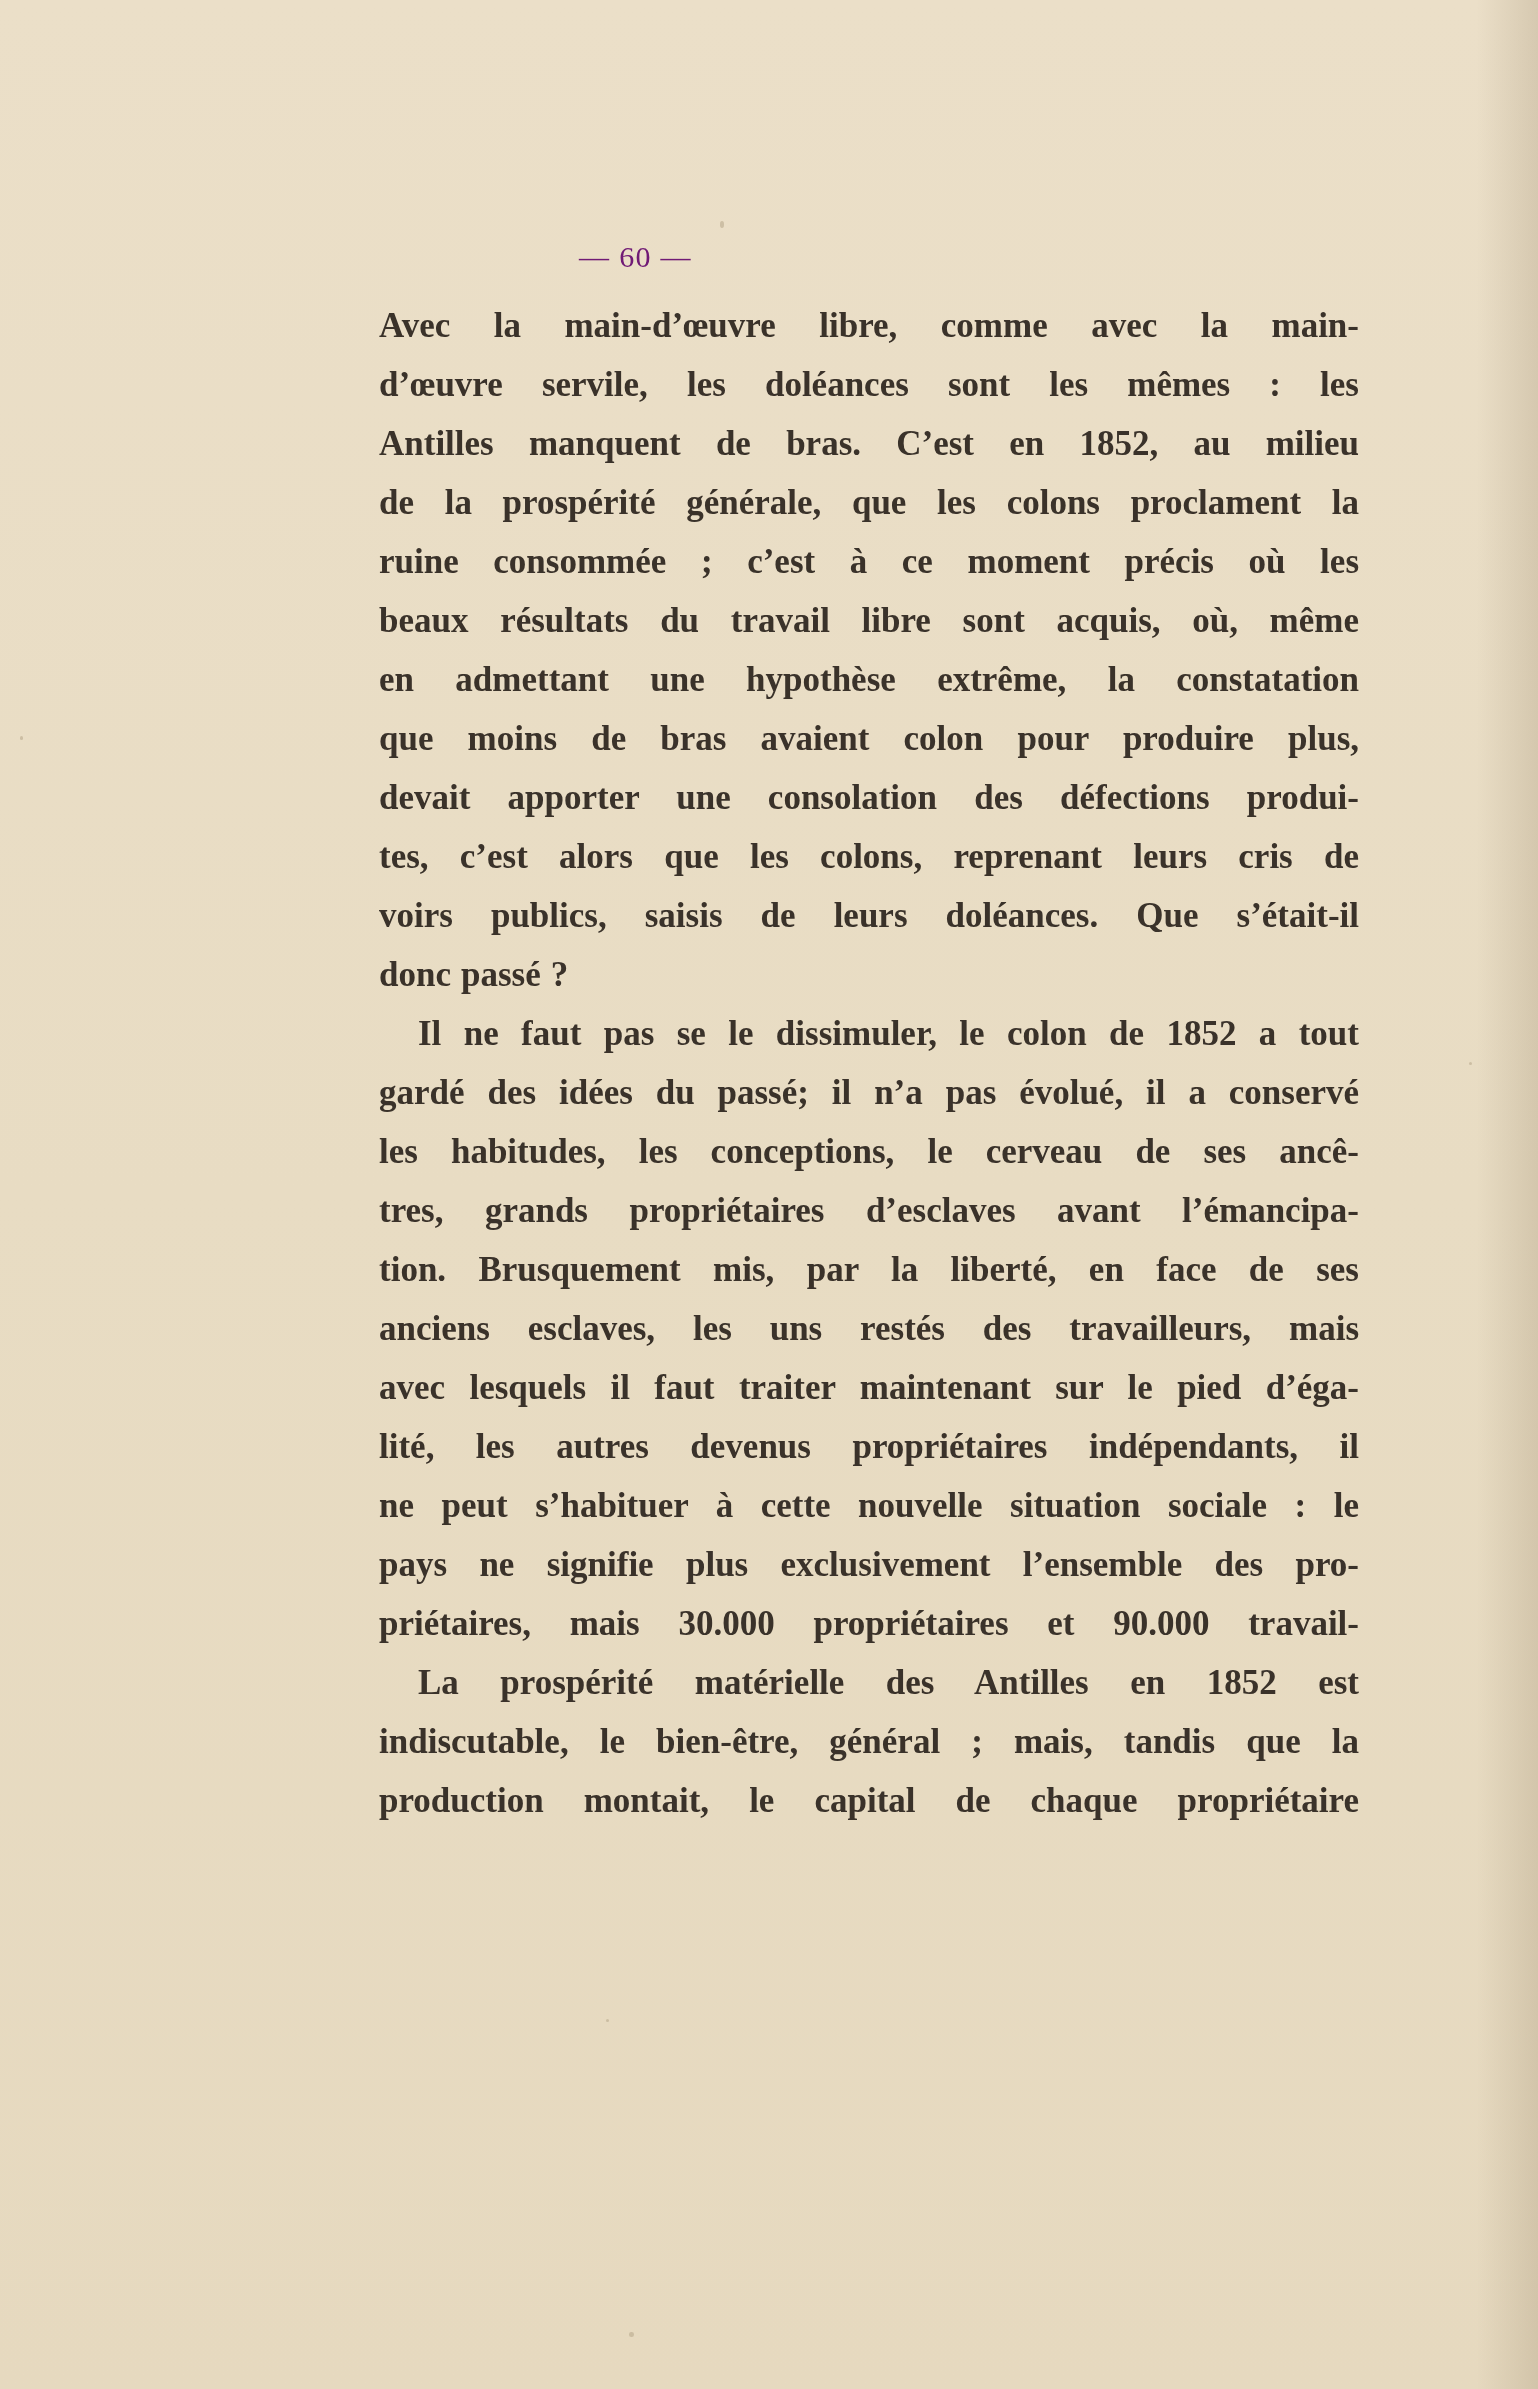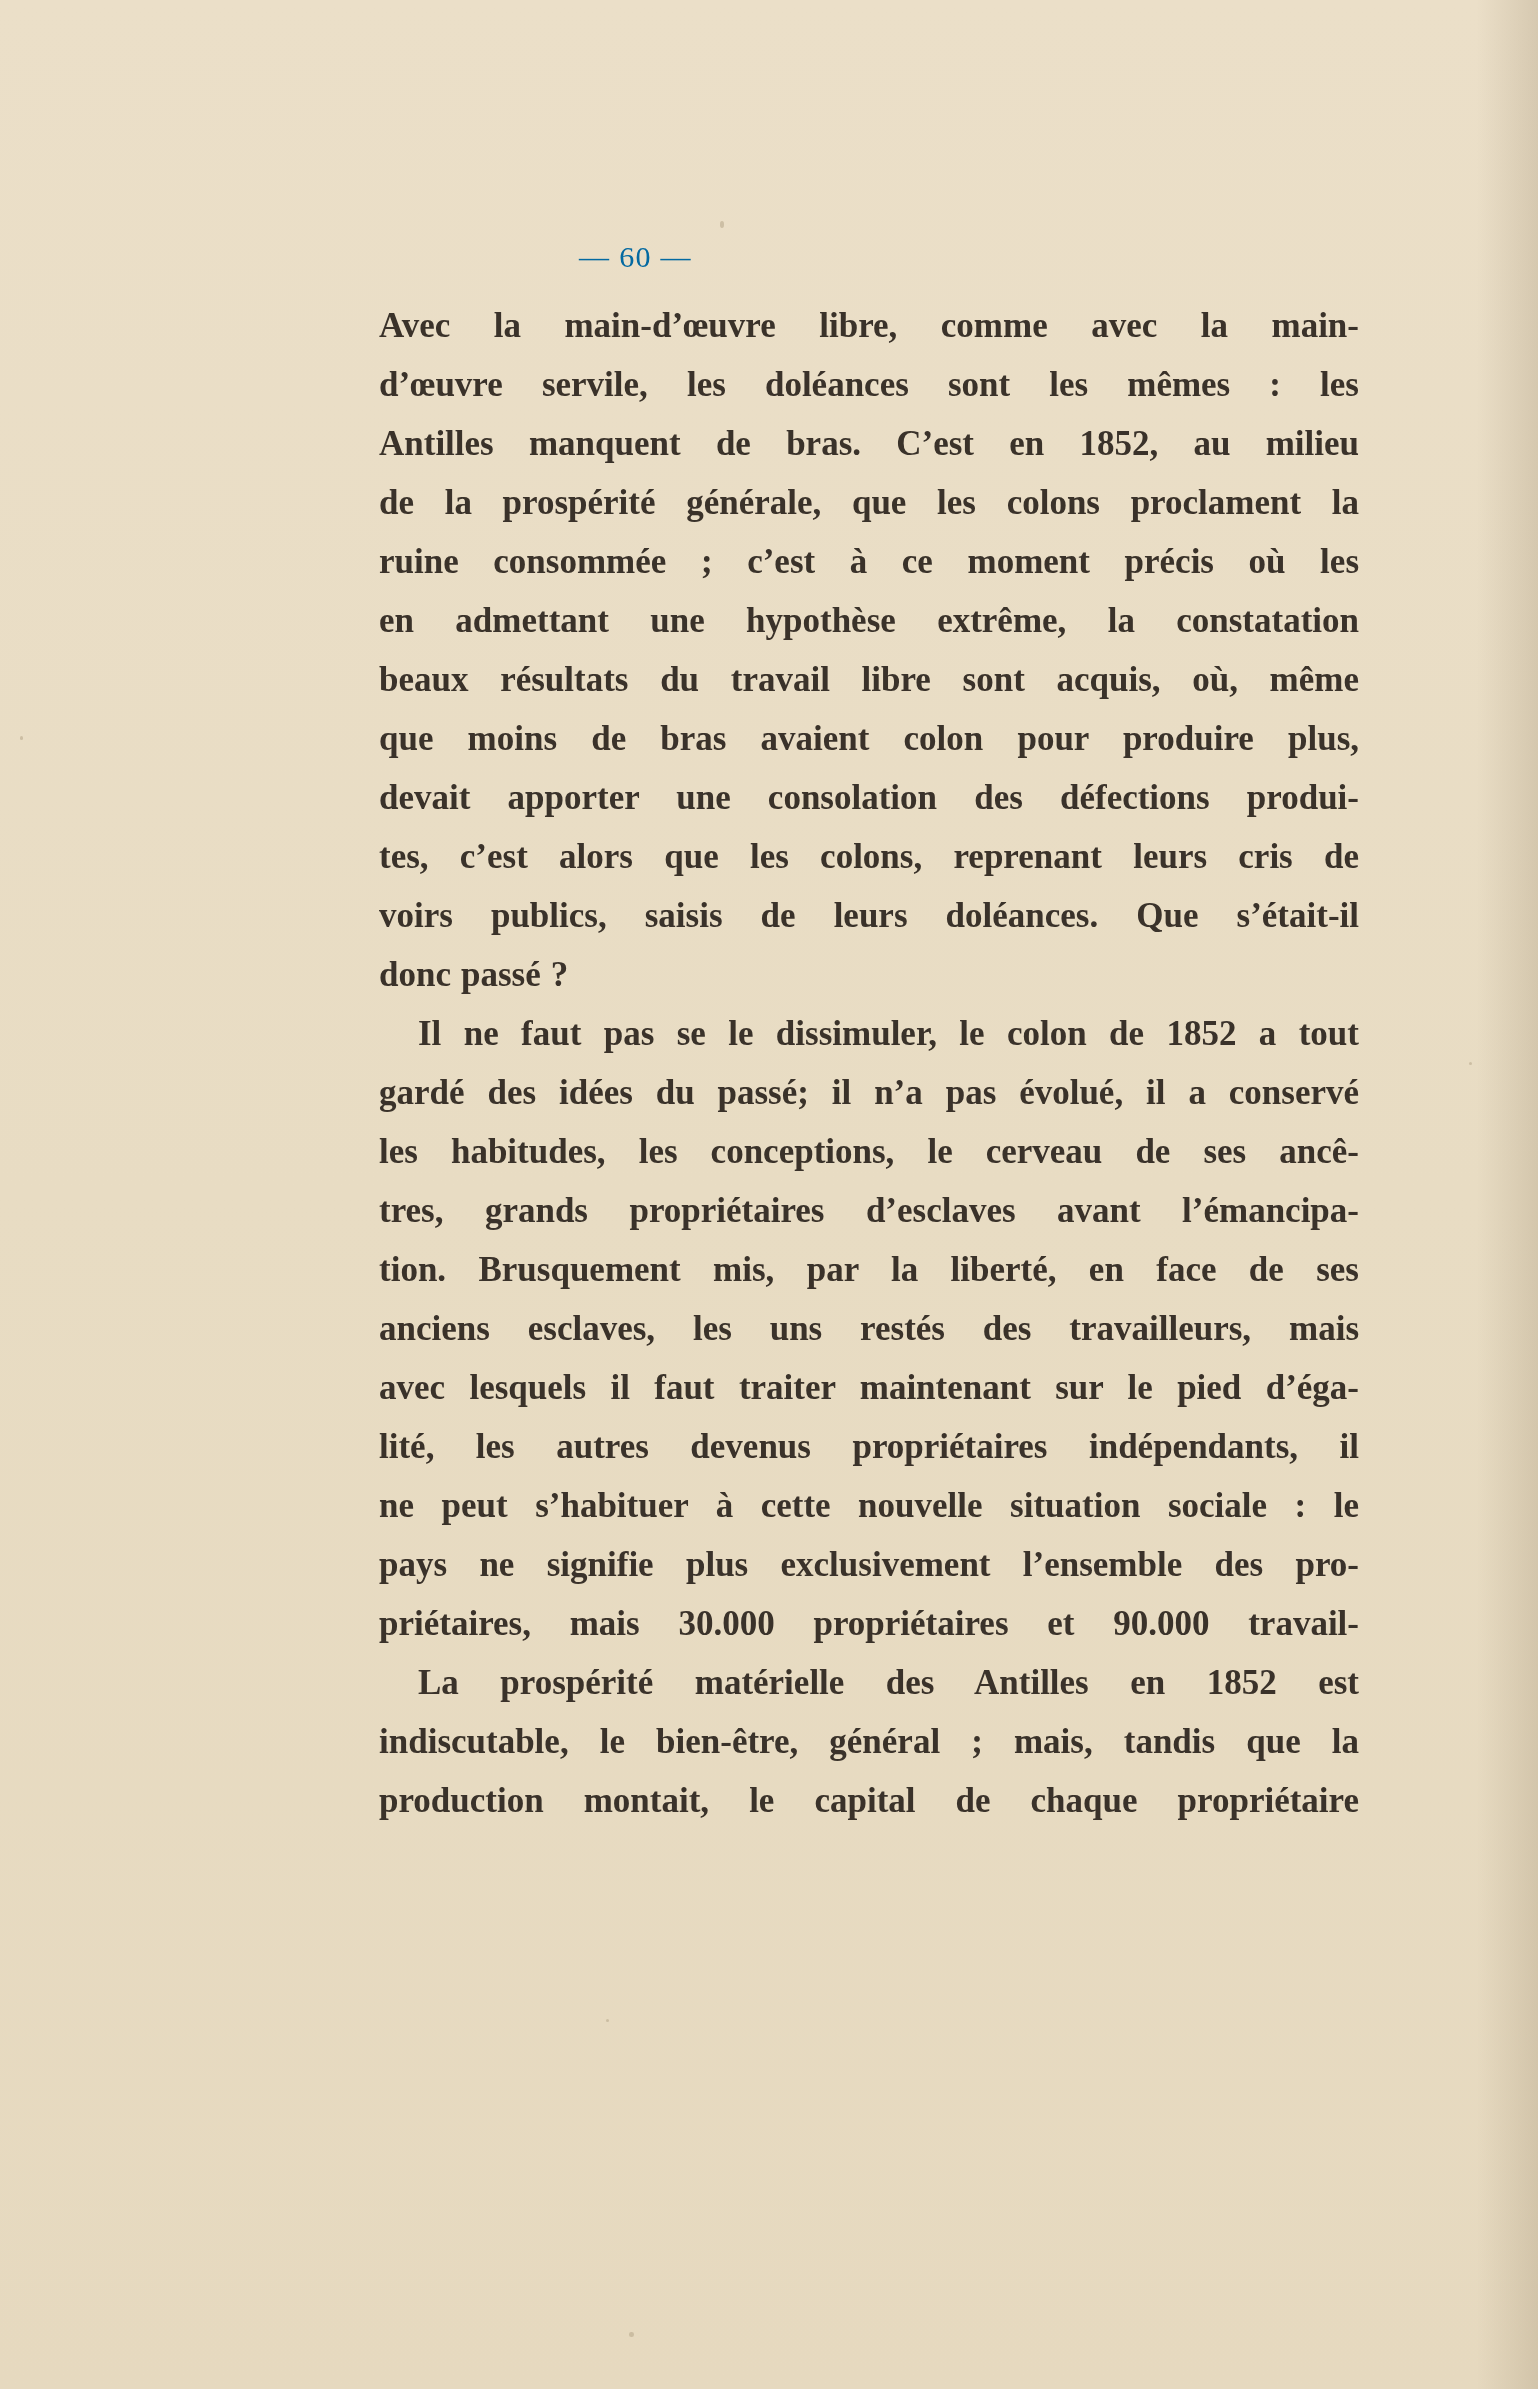--- a/index.html
+++ b/index.html
@@ -23,21 +23,21 @@
         linear-gradient(180deg, #ebdfc8 0%, #e8dcc3 50%, #e6d9bf 100%);
     }
     .page-number {
       position: absolute;
       top: 240px;
       left: 0;
       width: 1271px;
       text-align: center;
       font-size: 30px;
       letter-spacing: 1.3px;
-      color: #0369a1;
+      color: #701a75;
     }
     .text-block {
       position: absolute;
       top: 296px;
       left: 379px;
       width: 980px;
     }
     .line {
       display: block;
       height: 59px;
@@ -70,22 +70,22 @@
 <div class="page-number">— 60 —</div>
 
 <div class="text-block">
 
   <div>
     <span class="line">Avec la main-d’œuvre libre, comme avec la main-</span>
     <span class="line">d’œuvre servile, les doléances sont les mêmes : les</span>
     <span class="line">Antilles manquent de bras. C’est en 1852, au milieu</span>
     <span class="line">de la prospérité générale, que les colons proclament la</span>
     <span class="line">ruine consommée ; c’est à ce moment précis où les</span>
+    <span class="line">beaux résultats du travail libre sont acquis, où, même</span>
     <span class="line">en admettant une hypothèse extrême, la constatation</span>
-    <span class="line">beaux résultats du travail libre sont acquis, où, même</span>
     <span class="line">que moins de bras avaient colon pour produire plus,</span>
     <span class="line">devait apporter une consolation des défections produi-</span>
     <span class="line">tes, c’est alors que les colons, reprenant leurs cris de</span>
     <span class="line">voirs publics, saisis de leurs doléances. Que s’était-il</span>
     <span class="line last">donc passé ?</span>
   </div>
 
   <div>
     <span class="line indent">Il ne faut pas se le dissimuler, le colon de 1852 a tout</span>
     <span class="line">gardé des idées du passé; il n’a pas évolué, il a conservé</span>

